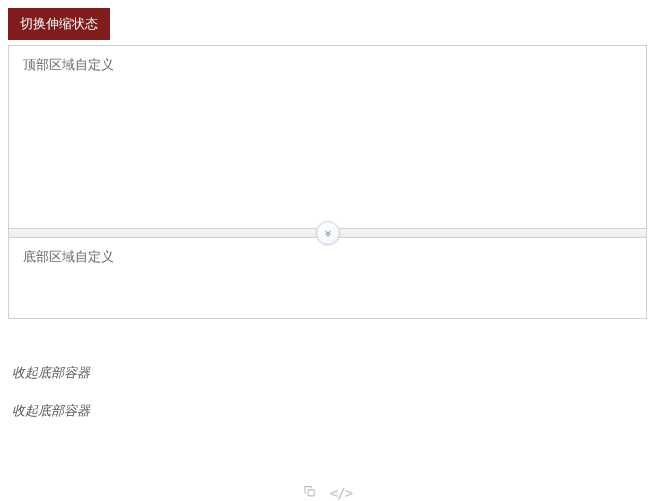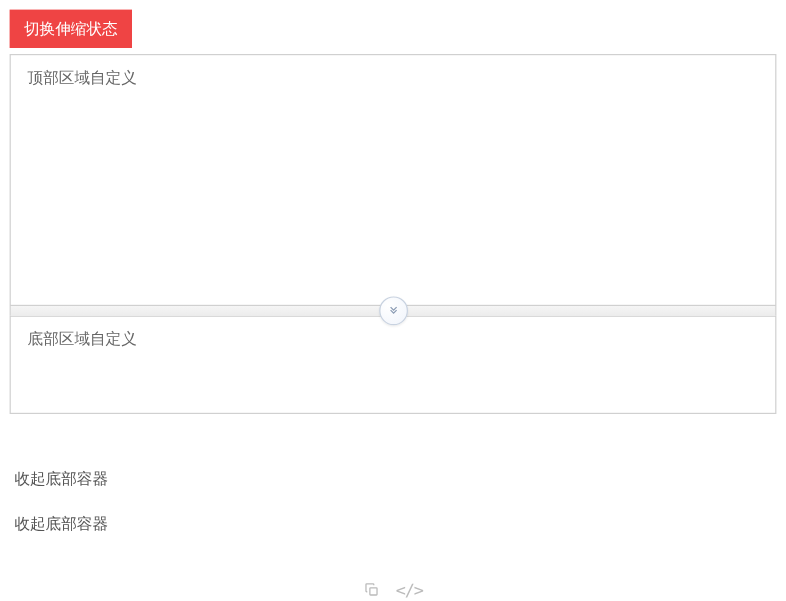--- a/index.html
+++ b/index.html
@@ -11,36 +11,36 @@
       font-family: -apple-system, BlinkMacSystemFont, "Segoe UI", "PingFang SC", "Microsoft YaHei", sans-serif;
       background: #fff;
       width: 655px;
       height: 501px;
       position: relative;
     }
     .container {
       padding: 8px;
     }
     .toggle-btn {
-      background: #ef4444;
+      background: #7f1d1d;
       color: #fff;
       border: none;
       padding: 7px 12px;
       font-size: 13px;
       cursor: pointer;
       margin-bottom: 5px;
       display: inline-block;
     }
     .panel {
       border: 1px solid #d0d0d0;
       background: #fff;
       margin-bottom: 0;
     }
     .panel-top {
-      height: 210px;
+      height: 184px;
       padding: 10px 14px;
     }
     .panel-bottom {
       height: 82px;
       padding: 10px 14px;
       margin-top: 0;
     }
     .panel-text {
       color: #666;
       font-size: 13px;
@@ -68,20 +68,21 @@
       cursor: pointer;
       box-shadow: 0 1px 2px rgba(0,0,0,0.08);
       z-index: 2;
     }
     .splitter-handle svg {
       width: 10px;
       height: 10px;
     }
     .link-list {
       margin-top: 35px;
+      font-style: italic;
     }
     .link-item {
       color: #555;
       font-size: 13px;
       padding: 10px 4px;
       cursor: pointer;
     }
     .bottom-bar {
       position: absolute;
       bottom: 8px;

